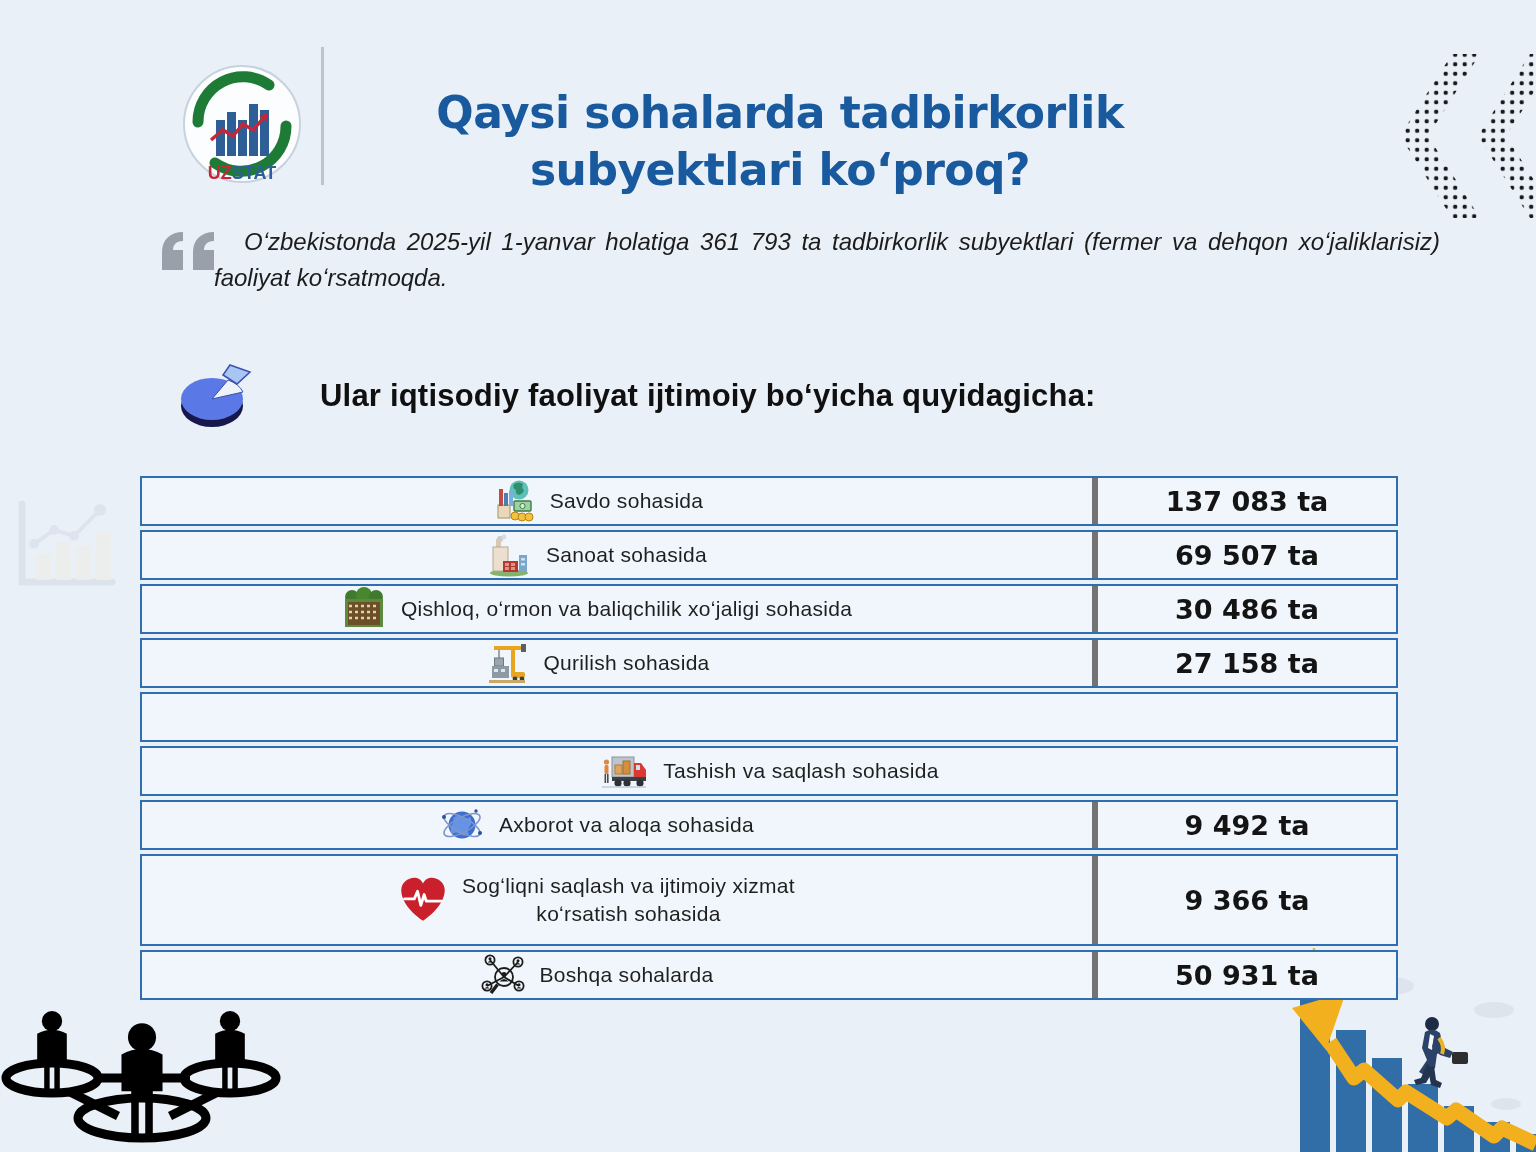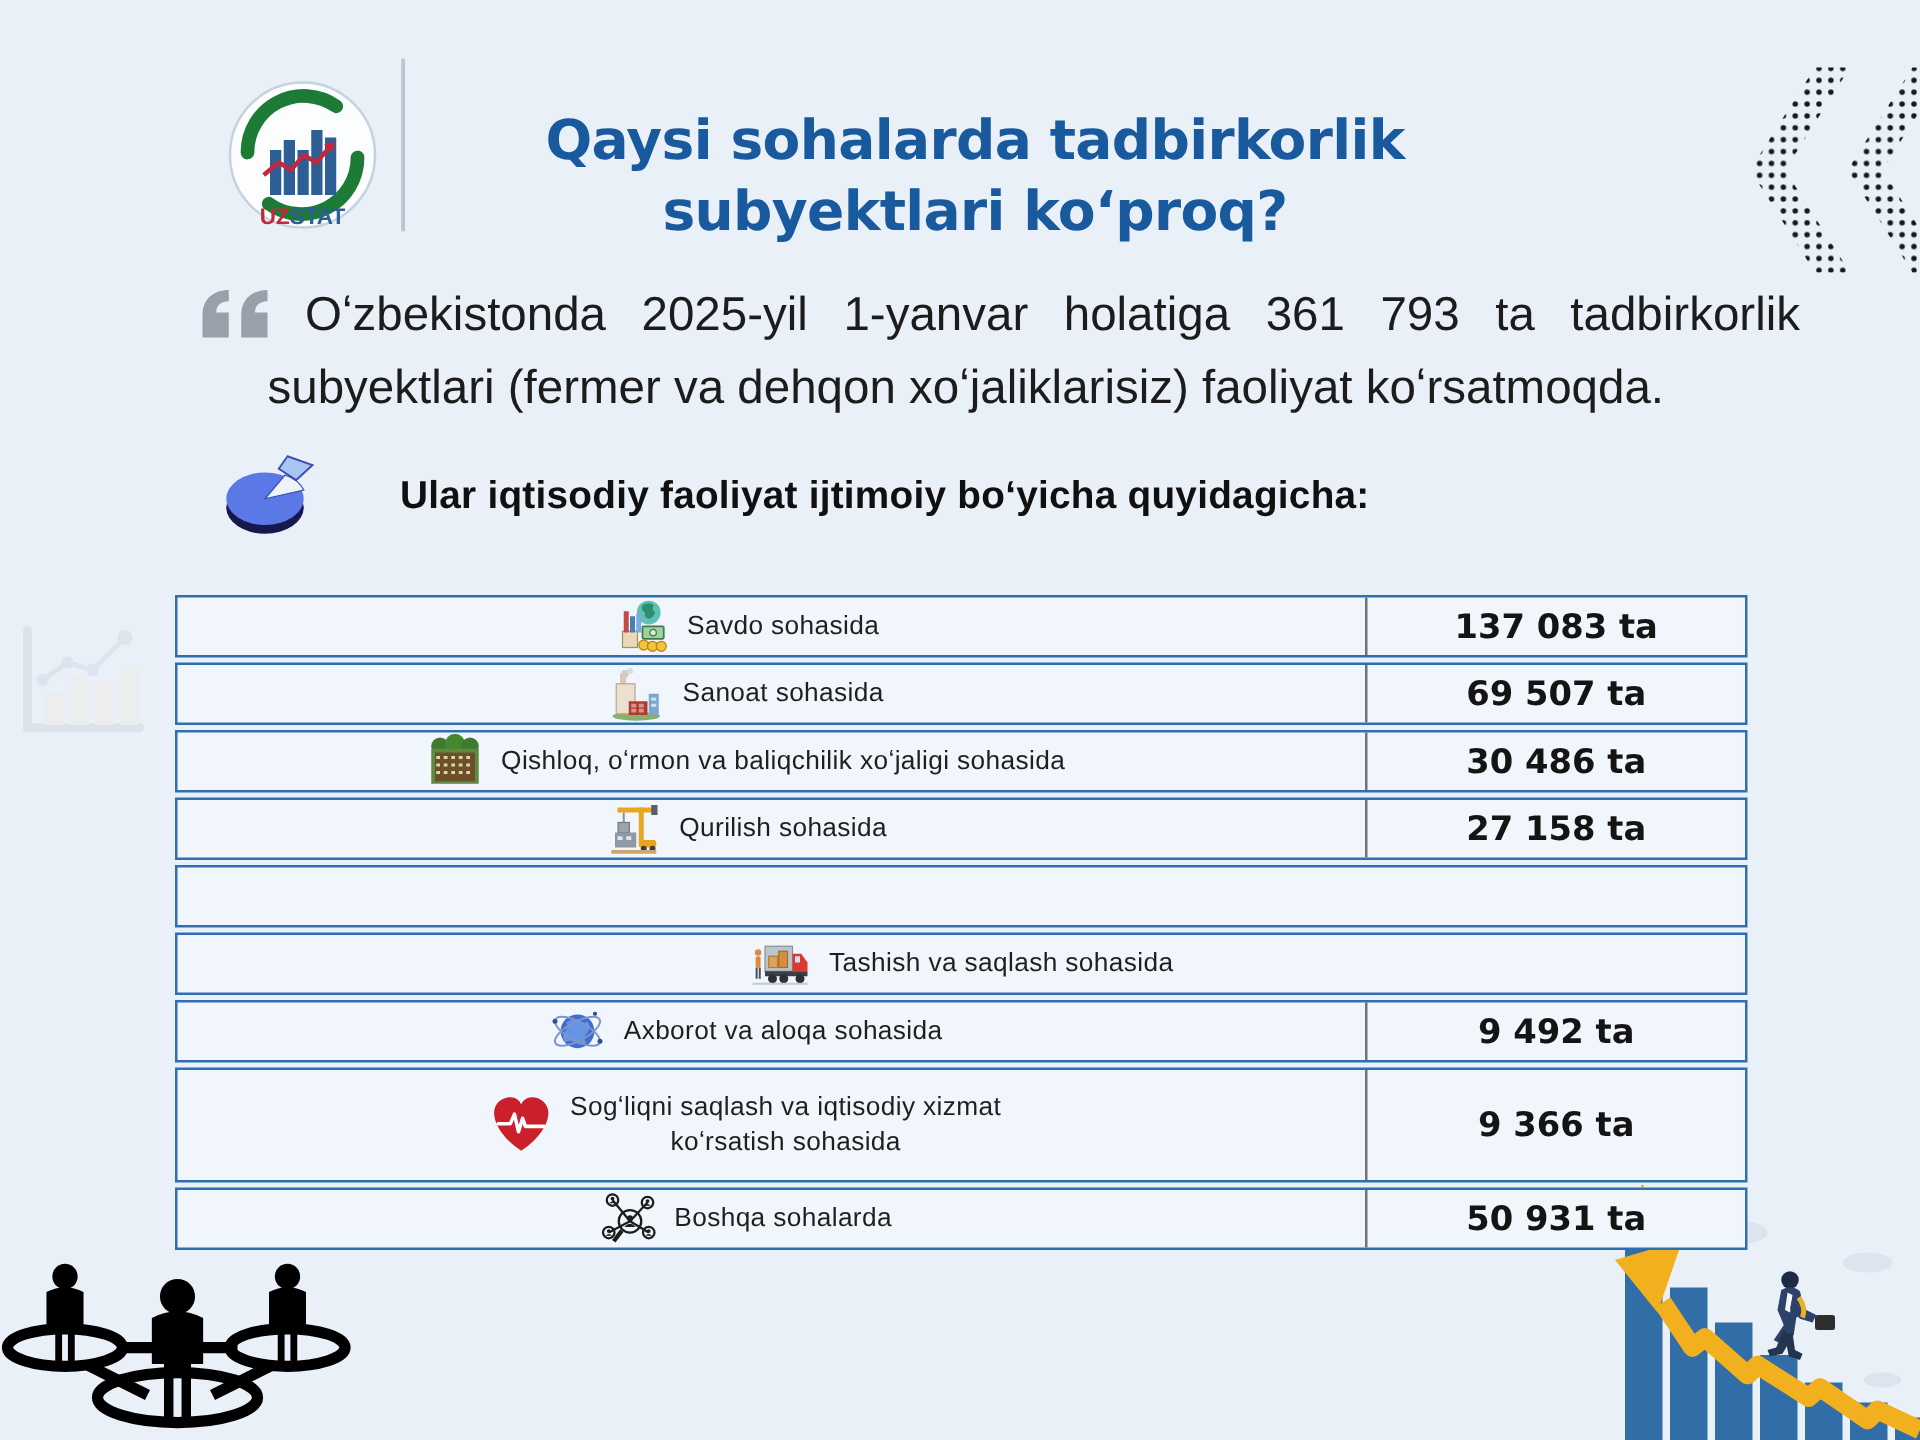--- a/index.html
+++ b/index.html
@@ -15,21 +15,21 @@
   .title {
     position:absolute; left:400px; top:84px; width:760px;
     text-align:center; color:#19599d; font-family:"DejaVu Sans", sans-serif;
     font-weight:800; font-size:44px; line-height:1.3; letter-spacing:-0.5px;
   }
   .chevrons { position:absolute; left:1384px; top:50px; }
   
   .quote-icon { position:absolute; left:160px; top:230px; }
   .quote-text {
     position:absolute; left:214px; top:224px; width:1226px;
-    font-size:38px; color:#1c1c1c;
+    font-size:24px; font-style:italic; color:#1c1c1c;
     text-align:justify; line-height:1.52; text-indent:30px;
   }
   .subtitle-icon { position:absolute; left:176px; top:362px; }
   .subtitle {
     position:absolute; left:320px; top:378px; width:920px;
     font-size:31px; font-weight:bold; color:#101010; letter-spacing:.2px;
   }
   
   .sector-table { position:absolute; left:140px; top:476px; width:1258px; z-index:3; }
   .t-row {
@@ -37,21 +37,21 @@
     background:#f0f6fb; border:2px solid #2f6eb0;
   }
   .t-row.tall { height:92px; }
   .t-label {
     flex:1; display:flex; align-items:center; justify-content:center;
     gap:14px; font-size:21px; color:#1f1f1f; letter-spacing:.3px; padding:0 8px;
   }
   .t-label .lines { text-align:center; line-height:1.35; }
   .t-label .lines span { display:block; }
   .t-value {
-    width:304px; border-left:2px solid #737373;
+    width:304px; border-left:6px solid #737373;
     display:flex; align-items:center; justify-content:center;
     font-family:"DejaVu Sans", sans-serif; font-weight:bold; font-size:27px; color:#141414;margin-left:41px;
   }
   .row-icon { flex:none; display:flex; align-items:center; }
   
   .watermark-chart { position:absolute; left:12px; top:498px; opacity:.55; z-index:1; }
   .people-network { position:absolute; left:0px; top:950px; z-index:2; }
   .growth-climb { position:absolute; left:1284px; top:946px; z-index:2; }
 </style>
 </head>
@@ -247,21 +247,21 @@
       <div class="t-value">9 492 ta</div>
     </div>
 
     <div class="t-row tall">
       <div class="t-label">
         <svg class="row-icon" width="50" height="48" viewBox="0 0 46 44" aria-hidden="true">
           <path d="M23 41 C8 31 3 20 3 13 C3 6 9 1.5 15 1.5 C19 1.5 22 4 23 7 C24 4 27 1.5 31 1.5 C37 1.5 43 6 43 13 C43 20 38 31 23 41 Z" fill="#c9202b"></path>
           <polyline points="6,21 15,21 18,14 21,27 24,17 26,23 40,23" fill="none" stroke="#ffffff" stroke-width="2.6" stroke-linejoin="round" stroke-linecap="round"></polyline>
         </svg>
         <span class="lines">
-          <span>Sogʻliqni saqlash va iqtisodiy xizmat</span>
+          <span>Sogʻliqni saqlash va ijtimoiy xizmat</span>
           <span>koʻrsatish sohasida</span>
         </span>
       </div>
       <div class="t-value">9 366 ta</div>
     </div>
 
     <div class="t-row">
       <div class="t-label">
         <svg class="row-icon" width="46" height="44" viewBox="0 0 44 44" aria-hidden="true">
           <g stroke="#1c1c1c" fill="none" stroke-width="1.8">

